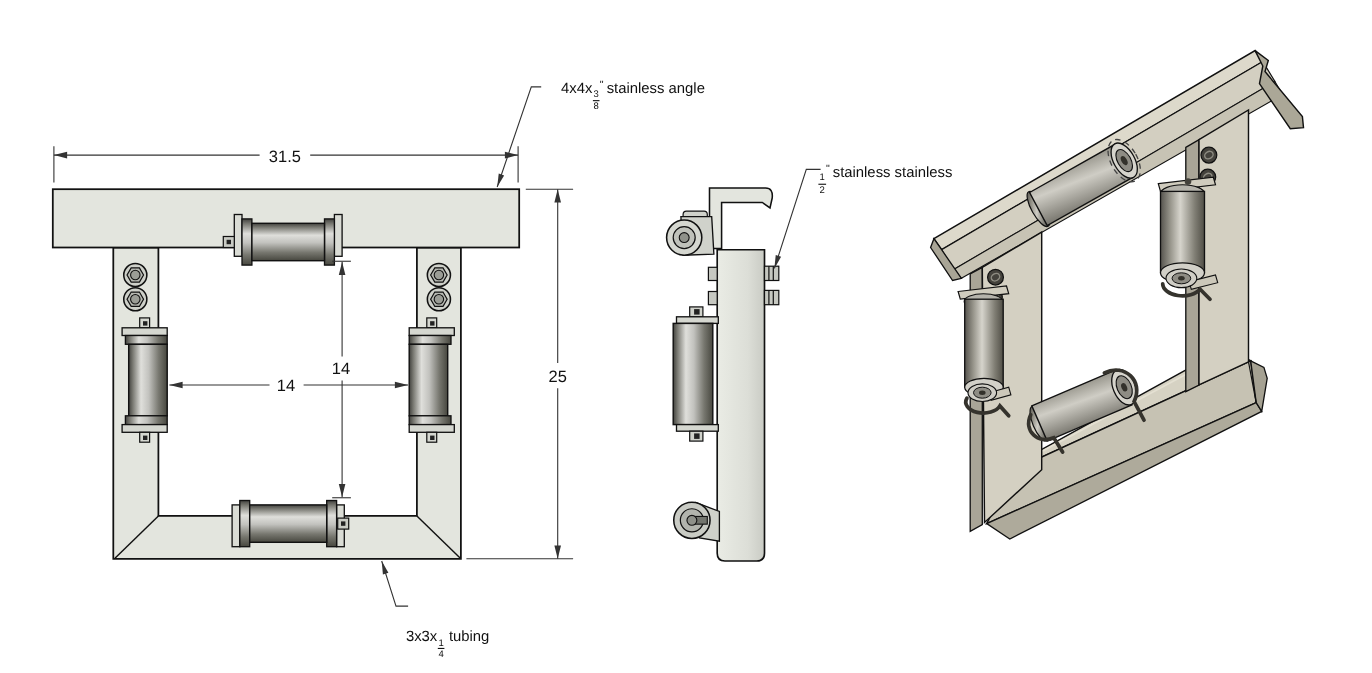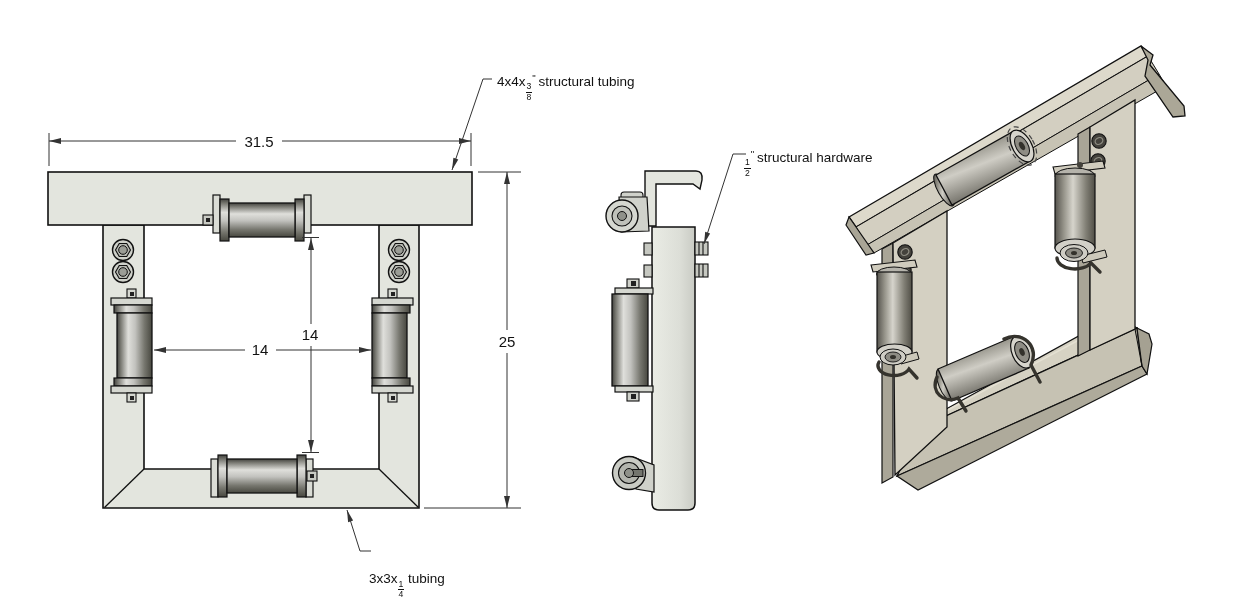--- a/index.html
+++ b/index.html
@@ -299,32 +299,32 @@
       <polygon points="938,369 1015,336 1029,368 952,401" fill="url(#gIsoD)" stroke="#111" stroke-width="1.3"></polygon>
       <ellipse cx="1022" cy="352" rx="10" ry="17" transform="rotate(-23 1022 352)" fill="#d6d4cc" stroke="#111" stroke-width="1.2"></ellipse>
       <ellipse cx="1022" cy="352" rx="6.5" ry="11" transform="rotate(-23 1022 352)" fill="#8e8c84" stroke="#111" stroke-width="1"></ellipse>
       <ellipse cx="1022" cy="352" rx="2.5" ry="4" transform="rotate(-23 1022 352)" fill="#33312b"></ellipse>
       <path d="M1004,339 C1022,330 1040,346 1031,365 L1040,382" fill="none" stroke="#35332d" stroke-width="3.4" stroke-linecap="round"></path>
       <path d="M937,377 C930,392 944,404 958,398 L966,411" fill="none" stroke="#35332d" stroke-width="3.4" stroke-linecap="round"></path>
     </g>
   </g>
 </svg>
 
-<div class="ann" style="left:497px;top:69px;">
+<div class="ann" style="left:510px;top:69px;">
   <span>4x4x</span><span class="frac">
         <span class="num">3</span>
         <span class="den">8</span>
-      </span><span class="unit">"</span><span> structural tubing</span>
+      </span><span class="unit">"</span><span> stainless angle</span>
 </div>
 
 <div class="ann" style="left:744px;top:145px;">
   <span></span><span class="frac">
         <span class="num">1</span>
         <span class="den">2</span>
-      </span><span class="unit">"</span><span> structural hardware</span>
+      </span><span class="unit">"</span><span> stainless stainless</span>
 </div>
 
 <div class="ann" style="left:369px;top:570px;">
   <span>3x3x</span><span class="frac">
         <span class="num">1</span>
         <span class="den">4</span>
       </span><span> tubing</span>
 </div>
 
 </div>

